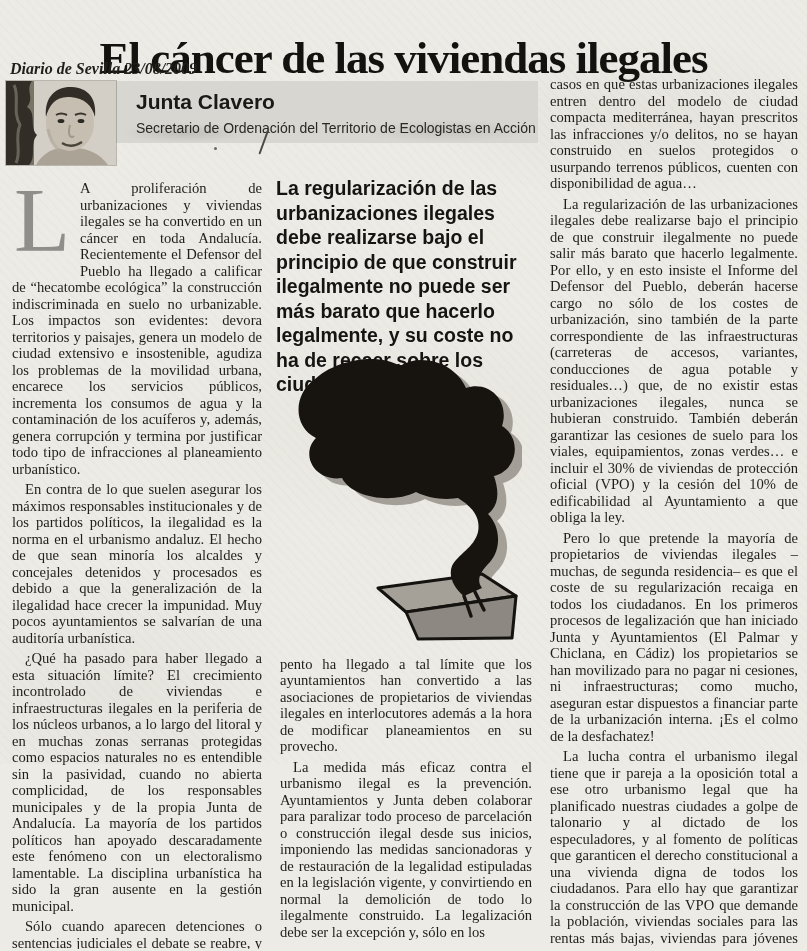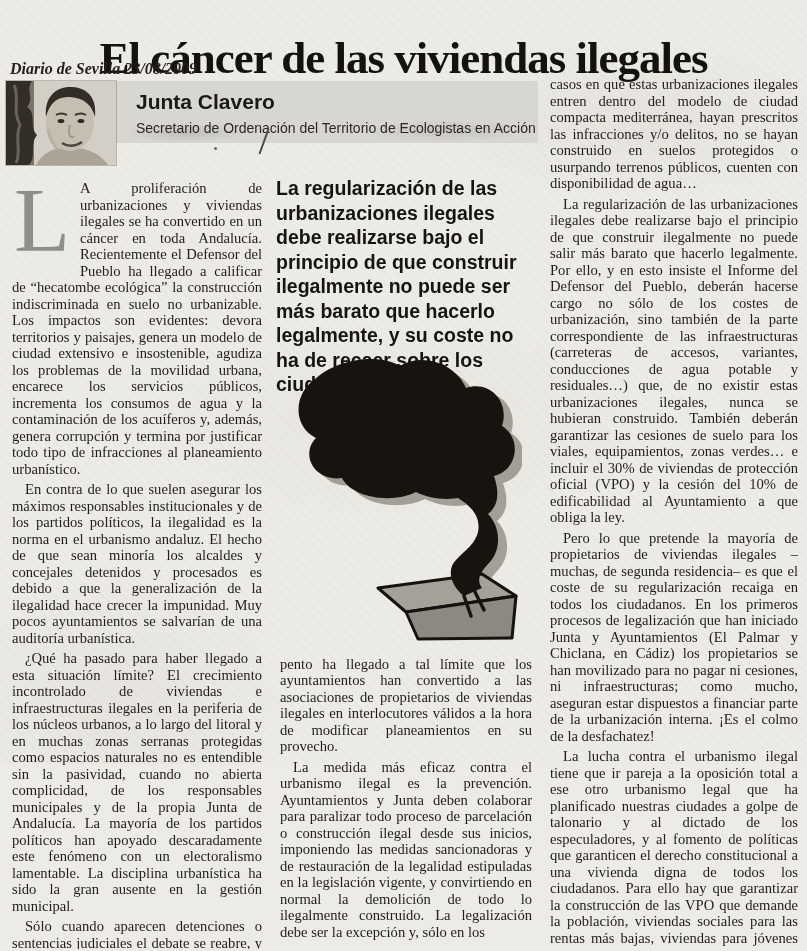--- a/index.html
+++ b/index.html
@@ -142,21 +142,21 @@
         <path d="M150,138 C178,148 196,162 192,182 C188,198 172,204 166,216 C162,226 168,238 178,246 L196,238 C190,230 194,222 204,212 C216,198 214,176 202,164 C212,156 214,144 208,126 C196,142 170,146 150,138 Z"></path>
       </g>
       <path d="M92,238 L196,224 L230,246 L120,262 Z" fill="#a5a199" stroke="#15130f" stroke-width="3" stroke-linejoin="round"></path>
       <path d="M120,262 L230,246 L226,288 L132,289 Z" fill="#8d8982" stroke="#15130f" stroke-width="3" stroke-linejoin="round"></path>
       <path d="M28,30 C8,44 6,76 30,88 C14,104 28,132 56,128 C66,148 106,154 130,142 C158,156 196,148 208,126 C232,120 236,88 216,76 C224,52 204,30 180,38 C170,14 136,2 114,16 C92,2 48,10 28,30 Z" fill="#17130e"></path>
       <path d="M150,138 C178,148 196,162 192,182 C188,198 172,204 166,216 C162,226 168,238 178,246 L196,238 C190,230 194,222 204,212 C216,198 214,176 202,164 C212,156 214,144 208,126 C196,142 170,146 150,138 Z" fill="#17130e"></path>
       <path d="M178,246 L185,266 M189,242 L198,260" stroke="#17130e" stroke-width="3.5" stroke-linecap="round" fill="none"></path>
     </svg>
 
     <div class="col2-text">
-      <p>pento ha llegado a tal límite que los ayuntamientos han convertido a las asociaciones de propietarios de viviendas ilegales en interlocutores válidos a la hora de modificar planeamientos en su provecho.</p>
+      <p>pento ha llegado a tal límite que los ayuntamientos han convertido a las asociaciones de propietarios de viviendas ilegales en interlocutores además a la hora de modificar planeamientos en su provecho.</p>
       <p class="indent">La medida más eficaz contra el urbanismo ilegal es la prevención. Ayuntamientos y Junta deben colaborar para paralizar todo proceso de parcelación o construcción ilegal desde sus inicios, imponiendo las medidas sancionadoras y de restauración de la legalidad estipuladas en la legislación vigente, y convirtiendo en normal la demolición de todo lo ilegalmente construido. La legalización debe ser la excepción y, sólo en los</p>
     </div>
   </div>
 
   <div class="col" id="col3">
     <p>casos en que estas urbanizaciones ilegales entren dentro del modelo de ciudad compacta mediterránea, hayan prescritos las infracciones y/o delitos, no se hayan construido en suelos protegidos o usurpando terrenos públicos, cuenten con disponibilidad de agua…</p>
     <p class="indent">La regularización de las urbanizaciones ilegales debe realizarse bajo el principio de que construir ilegalmente no puede salir más barato que hacerlo legalmente. Por ello, y en esto insiste el Informe del Defensor del Pueblo, deberán hacerse cargo no sólo de los costes de urbanización, sino también de la parte correspondiente de las infraestructuras (carreteras de accesos, variantes, conducciones de agua potable y residuales…) que, de no existir estas urbanizaciones ilegales, nunca se hubieran construido. También deberán garantizar las cesiones de suelo para los viales, equipamientos, zonas verdes… e incluir el 30% de viviendas de protección oficial (VPO) y la cesión del 10% de edificabilidad al Ayuntamiento a que obliga la ley.</p>
     <p class="indent">Pero lo que pretende la mayoría de propietarios de viviendas ilegales –muchas, de segunda residencia– es que el coste de su regularización recaiga en todos los ciudadanos. En los primeros procesos de legalización que han iniciado Junta y Ayuntamientos (El Palmar y Chiclana, en Cádiz) los propietarios se han movilizado para no pagar ni cesiones, ni infraestructuras; como mucho, aseguran estar dispuestos a financiar parte de la urbanización interna. ¡Es el colmo de la desfachatez!</p>
     <p class="indent"><span>La lucha contra el urbanismo ilegal tiene que ir pareja a la oposición total a ese otro urbanismo </span><span class="ital">legal</span><span> que ha planificado nuestras ciudades a golpe de talonario y al dictado de los especuladores, y al fomento de políticas que garanticen el derecho constitucional a una vivienda digna de todos los ciudadanos. Para ello hay que garantizar la construcción de las VPO que demande la población, viviendas sociales para las rentas más bajas, viviendas para jóvenes en régimen de bajo alquiler con opción a compra, y destinar suelos públicos a planes racionales de autoconstrucción en terrenos urbanizados y con los servicios y equipamientos necesarios.</span></p>
   </div>

